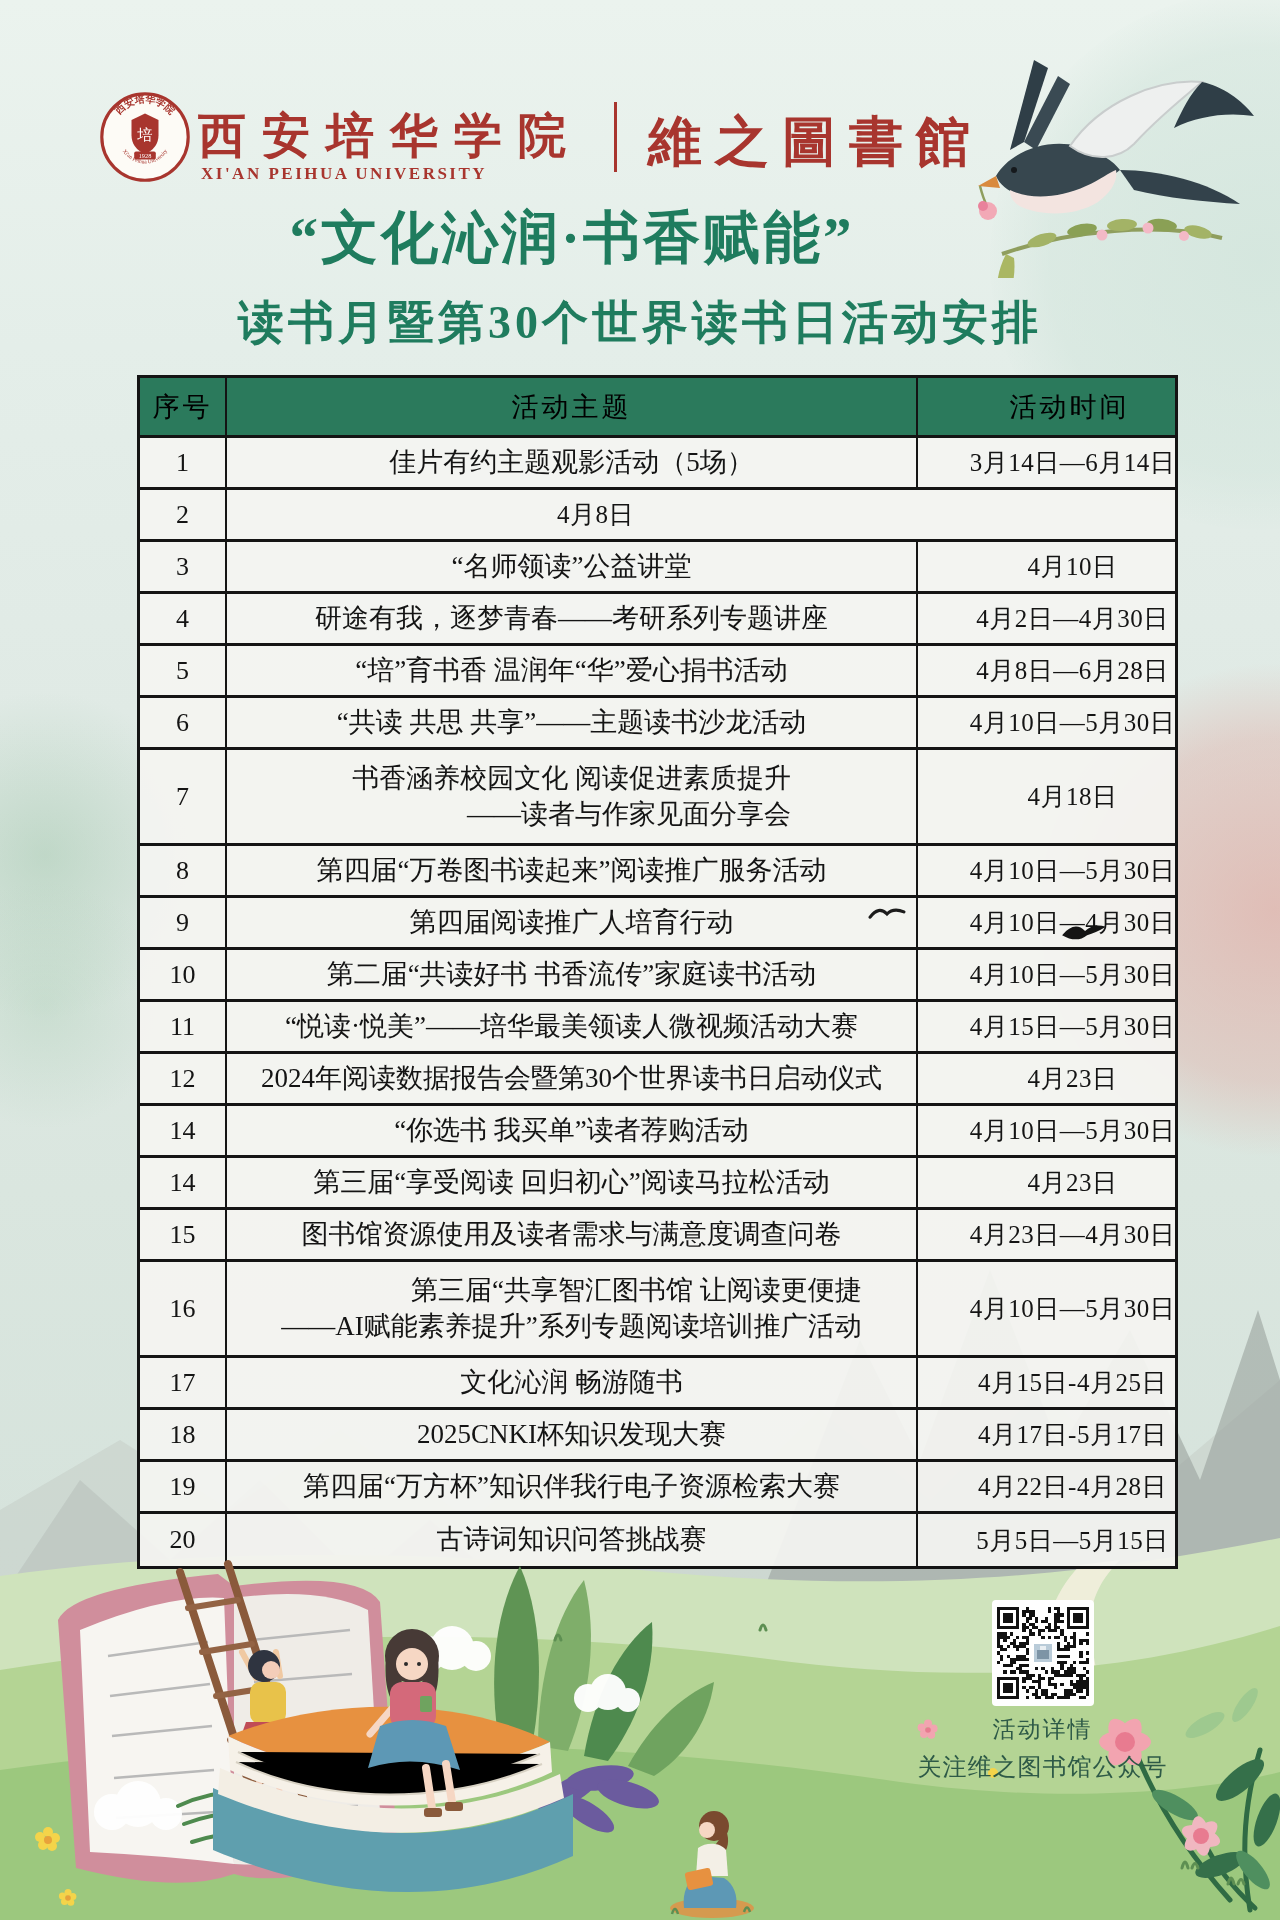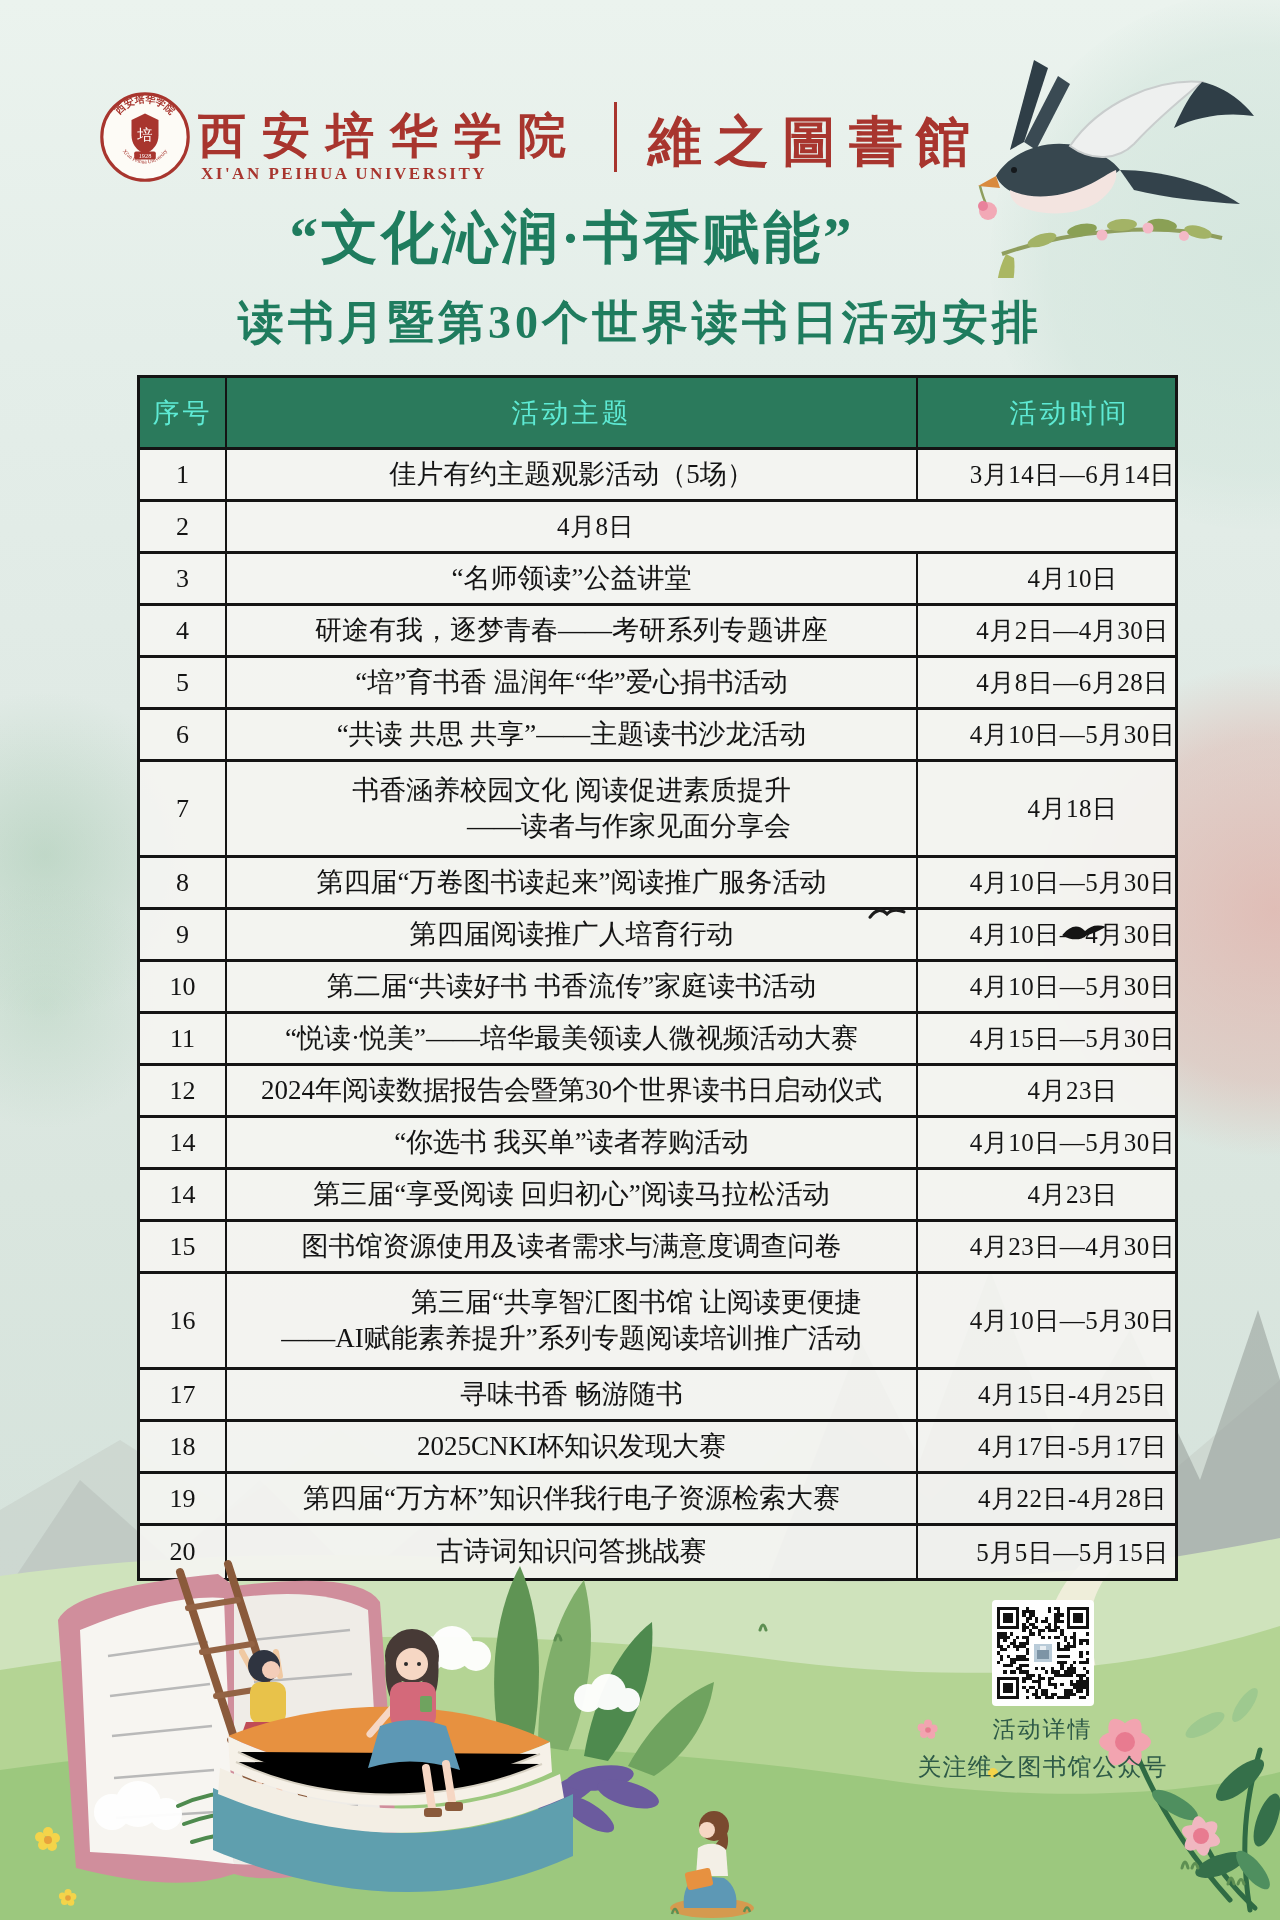--- a/index.html
+++ b/index.html
@@ -28,21 +28,21 @@
   .hdr-divider{position:absolute;left:614px;top:102px;width:3px;height:70px;background:#a8352e;z-index:4;}
   .lib-name{position:absolute;left:648px;top:106px;font-size:54px;font-weight:700;color:#a8352e;
     letter-spacing:13px;white-space:nowrap;z-index:4;}
   
   .title1{position:absolute;left:0;top:200px;width:1144px;text-align:center;font-size:57px;font-weight:700;
     color:#1f7c5e;letter-spacing:3px;z-index:4;}
   .title2{position:absolute;left:0;top:292px;width:1280px;text-align:center;font-size:46px;font-weight:700;
     color:#1f7c5e;letter-spacing:4px;z-index:4;}
   
   .activities-table{position:absolute;left:137px;top:375px;width:1041px;border:3px solid #141414;z-index:5;}
-  .thead{display:grid;grid-template-columns:87px 691px 263px;background:#2b7a5c;color:#5eead4;height:72px;
+  .thead{display:grid;grid-template-columns:87px 691px 263px;background:#2b7a5c;color:#000000;height:60px;
     border-bottom:3px solid #141414;}
   .hc{display:flex;align-items:center;justify-content:center;font-size:27px;letter-spacing:3px;
     border-right:2px solid #141414;}
   .hc:last-child{border-right:none;padding-left:40px;}
   .trow{display:grid;grid-template-columns:87px 691px 263px;height:52px;border-bottom:3px solid #141414;
     background:rgba(244,244,241,.93);}
   .trow.tall{height:96px;}
   .trow:last-child{border-bottom:none;}
   .tc{display:flex;align-items:center;justify-content:center;border-right:2px solid #141414;color:#141414;}
   .tc:last-child{border-right:none;margin-left:46px;}
@@ -238,21 +238,21 @@
 
     <div class="trow tall">
       <div class="tc c-no">16</div>
       <div class="tc c-theme">第三届“共享智汇图书馆 让阅读更便捷
 ——AI赋能素养提升”系列专题阅读培训推广活动</div>
       <div class="tc c-time">4月10日—5月30日</div>
     </div>
 
     <div class="trow">
       <div class="tc c-no">17</div>
-      <div class="tc c-theme">寻味书香 畅游随书</div>
+      <div class="tc c-theme">文化沁润 畅游随书</div>
       <div class="tc c-time">4月15日-4月25日</div>
     </div>
 
     <div class="trow">
       <div class="tc c-no">18</div>
       <div class="tc c-theme">2025CNKI杯知识发现大赛</div>
       <div class="tc c-time">4月17日-5月17日</div>
     </div>
 
     <div class="trow">

